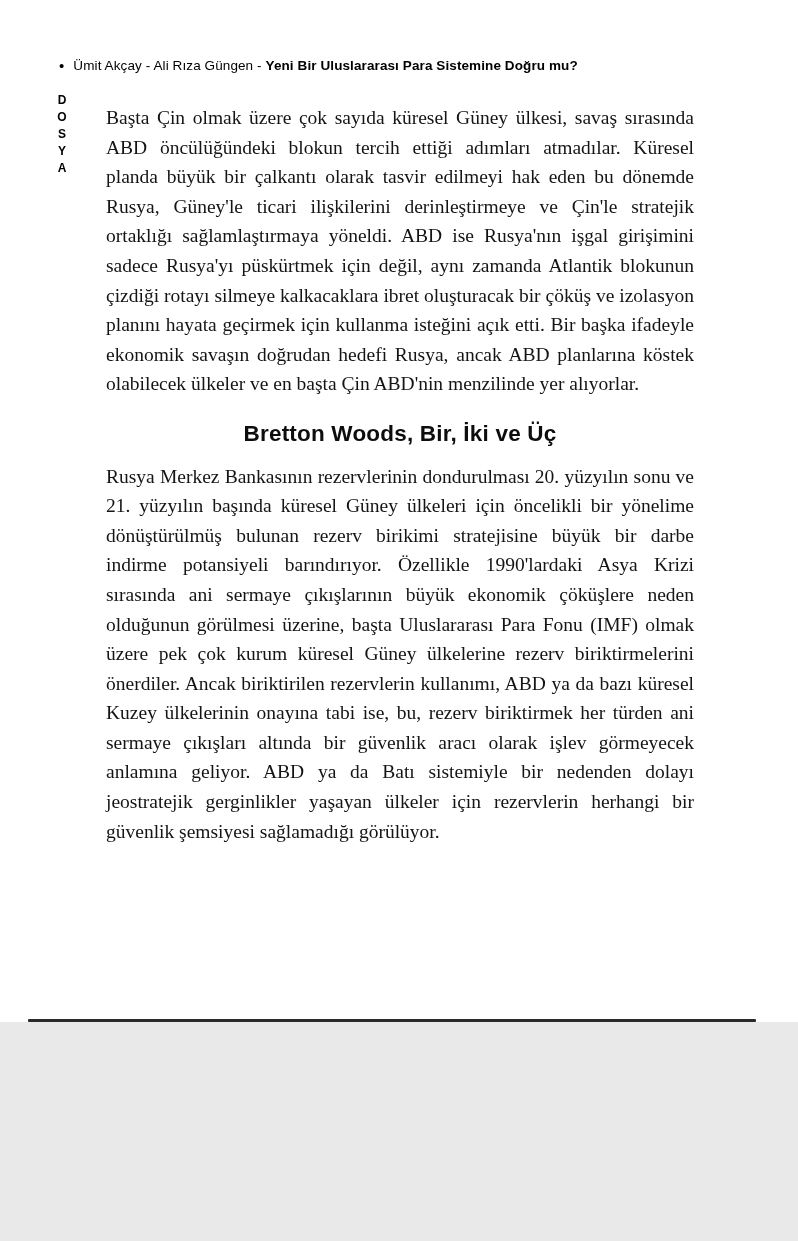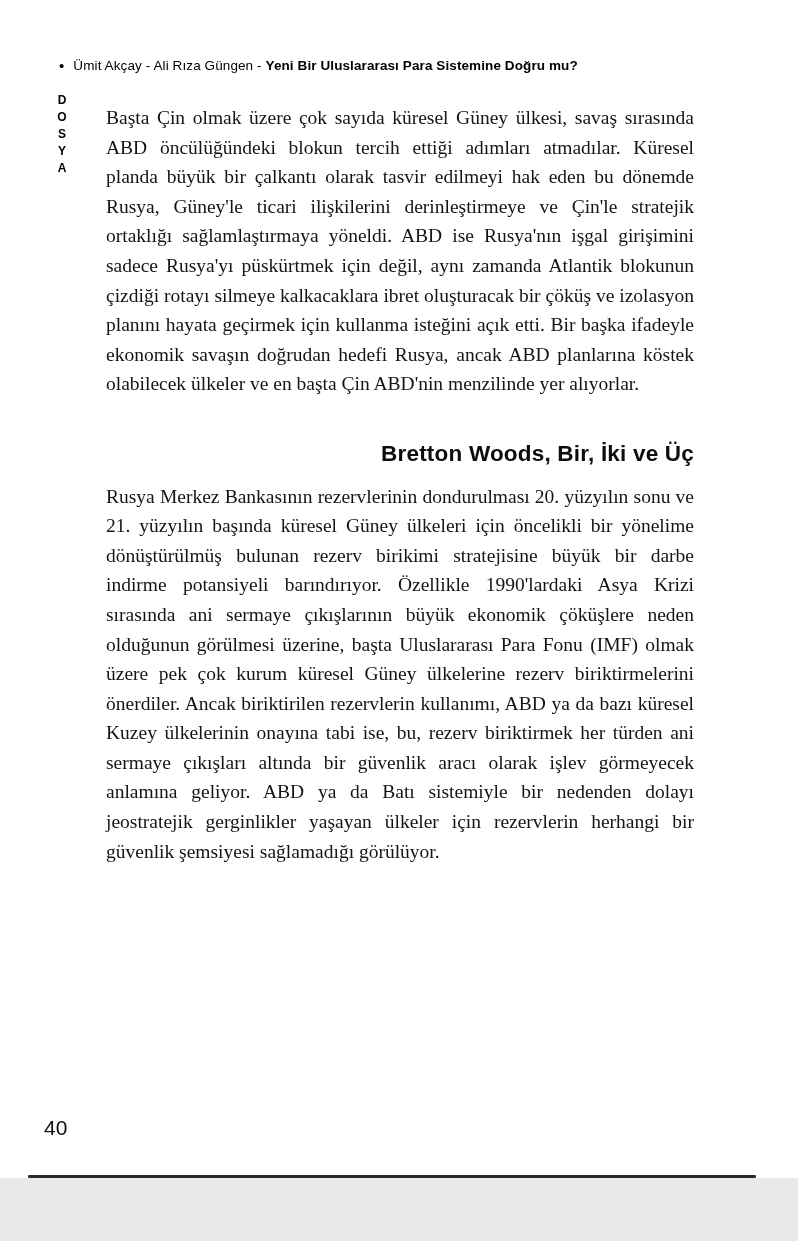--- a/index.html
+++ b/index.html
@@ -5,21 +5,21 @@
   html, body { margin: 0; padding: 0; }
   body {
     width: 798px;
     height: 1241px;
     background: #e9e9e9;
     font-family: "Liberation Serif", serif;
   }
   .page {
     position: relative;
     width: 798px;
-    height: 1178px;
+    height: 1022px;
     background: #ffffff;
     overflow: hidden;
     color: #121212;
   }
   .header {
     position: absolute;
     top: 57px;
     left: 59px;
     width: 700px;
     font-family: "Liberation Sans", sans-serif;
@@ -63,22 +63,22 @@
     color: #141414;
   }
   .body-text p {
     margin: 0 0 9px 0;
   }
   .section-heading {
     font-family: "Liberation Sans", sans-serif;
     font-size: 22.5px;
     font-weight: 600;
     letter-spacing: 0.2px;
-    text-align: right;
-    margin: 40px 0 13px 0;
+    text-align: center;
+    margin: 20px 0 13px 0;
     color: #0d0d0d;
   }
   .page-number {
     position: absolute;
     left: 44px;
     top: 1116px;
     font-family: "Liberation Sans", sans-serif;
     font-size: 21px;
     font-weight: 500;
     color: #111;

